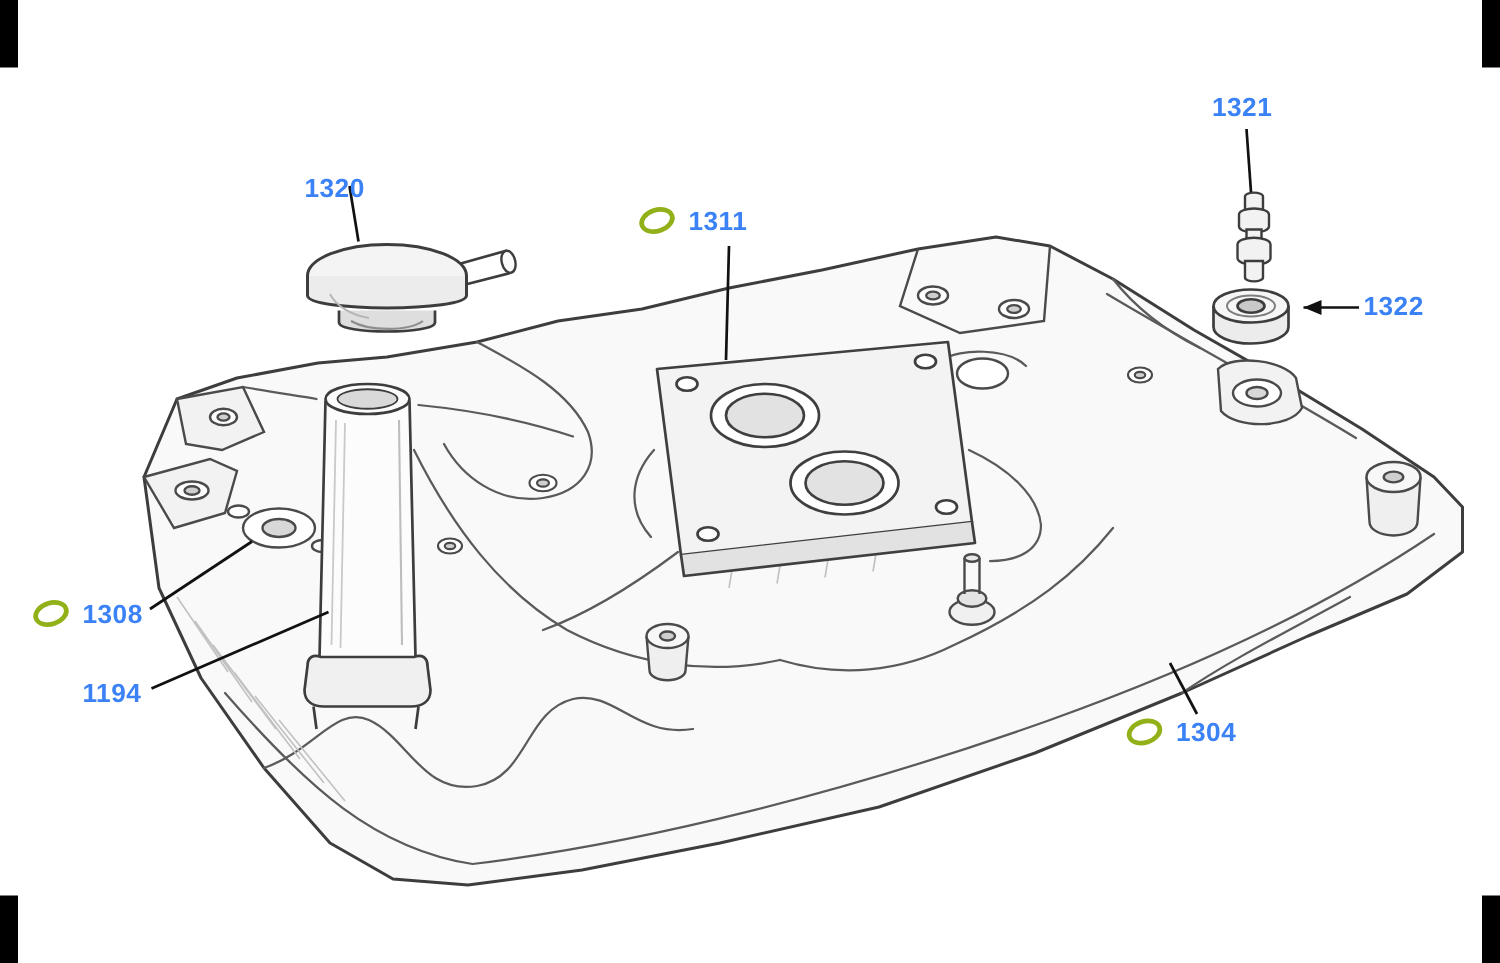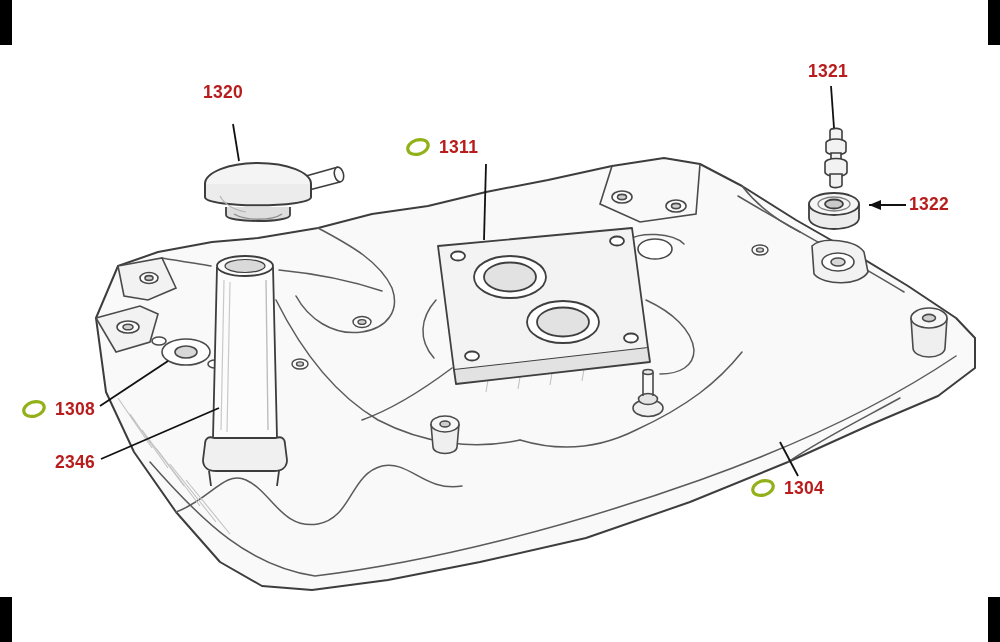--- a/index.html
+++ b/index.html
@@ -13,21 +13,21 @@
   }
   svg.art { position: absolute; left: 0; top: 0; display: block; }
   .callout {
     position: absolute;
     display: flex;
     align-items: center;
     gap: 7px;
     font-weight: 700;
     font-size: 17.5px;
     letter-spacing: 0.3px;
-    color: #b91c1c;
+    color: #3b82f6;
     white-space: nowrap;
     user-select: none;
   }
   .gasket-icon svg { display: block; }
   .corner-mark { position: absolute; width: 12px; height: 45px; background: #000000; }
   .corner-mark.tl { left: 0; top: 0; }
   .corner-mark.tr { right: 0; top: 0; }
   .corner-mark.bl { left: 0; bottom: 0; }
   .corner-mark.br { right: 0; bottom: 0; }
 </style>
@@ -175,25 +175,25 @@
       <line x1="233" y1="124" x2="239" y2="161"></line>
       <line x1="486" y1="164" x2="484" y2="240"></line>
       <line x1="831" y1="86" x2="834" y2="128"></line>
       <line x1="906" y1="205" x2="869" y2="205" marker-end="url(#arrowL)"></line>
       <line x1="100" y1="406" x2="168" y2="361"></line>
       <line x1="101" y1="459" x2="219" y2="408"></line>
       <line x1="798" y1="476" x2="780" y2="442"></line>
     </g>
   </svg>
 
-  <div class="callout" style="left:203px; top:82px;text-align:center;">
+  <div class="callout" style="left:203px; top:115px;text-align:center;">
     <span class="num">1320</span>
   </div>
 
-  <div class="callout" style="left:404px; top:136px;text-align:center;">
+  <div class="callout" style="left:424px; top:136px;text-align:center;">
     <span class="gasket-icon">
       <svg width="28" height="22" viewBox="0 0 28 22">
         <ellipse cx="14" cy="11" rx="10.5" ry="7" fill="none" stroke-width="3.2" transform="rotate(-18 14 11)" stroke="#92b018"></ellipse>
       </svg>
     </span>
     <span class="num">1311</span>
   </div>
 
   <div class="callout" style="left:808px; top:61px;">
     <span class="num">1321</span>
@@ -206,21 +206,21 @@
   <div class="callout" style="left:20px; top:398px;justify-content:center;">
     <span class="gasket-icon">
       <svg width="28" height="22" viewBox="0 0 28 22">
         <ellipse cx="14" cy="11" rx="10.5" ry="7" fill="none" stroke-width="3.2" transform="rotate(-18 14 11)" stroke="#92b018"></ellipse>
       </svg>
     </span>
     <span class="num">1308</span>
   </div>
 
   <div class="callout" style="left:55px; top:452px;">
-    <span class="num">2346</span>
+    <span class="num">1194</span>
   </div>
 
   <div class="callout" style="left:749px; top:477px;align-items:center;">
     <span class="gasket-icon">
       <svg width="28" height="22" viewBox="0 0 28 22">
         <ellipse cx="14" cy="11" rx="10.5" ry="7" fill="none" stroke-width="3.2" transform="rotate(-18 14 11)" stroke="#92b018"></ellipse>
       </svg>
     </span>
     <span class="num">1304</span>
   </div>

